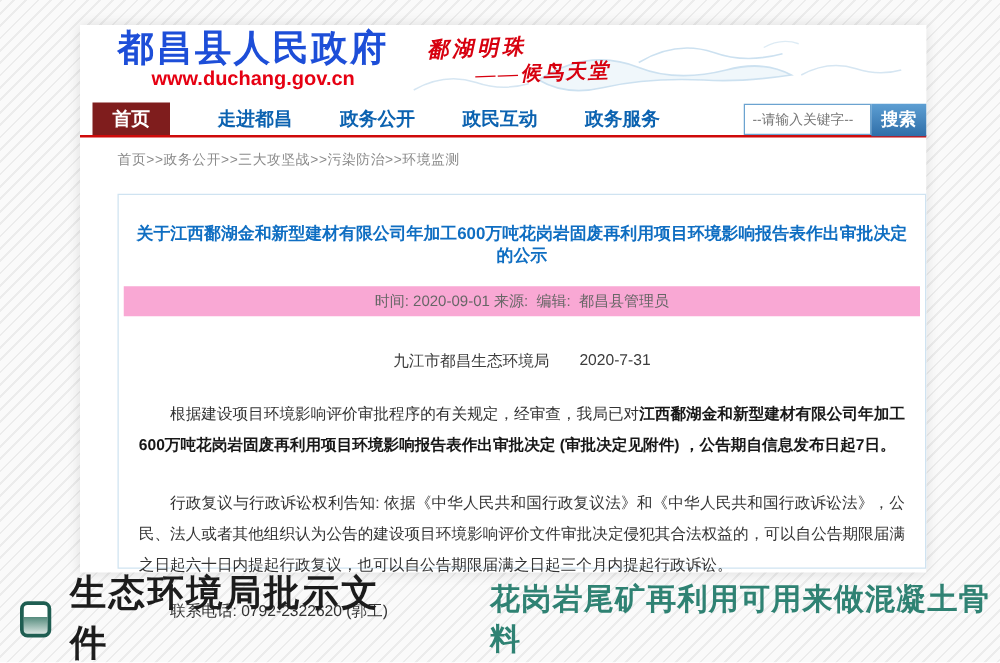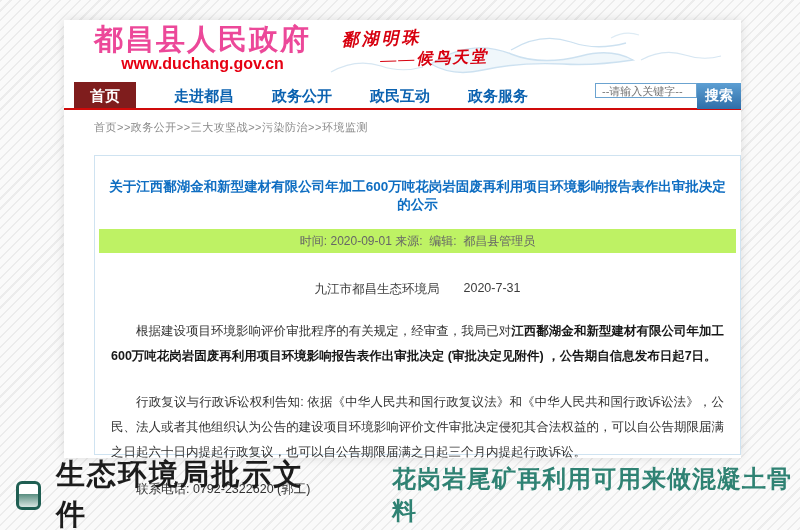--- a/index.html
+++ b/index.html
@@ -14,21 +14,21 @@
   
   .site-card {
     position:absolute; left:64px; top:20px; width:677px; height:438px;
     background:#ffffff; box-shadow:0 0 10px rgba(0,0,0,0.12);
   }
 
   
   .site-header { position:relative; width:100%; height:62px; background:#ffffff; overflow:hidden; }
   .birds-svg { position:absolute; right:0; top:0; width:430px; height:62px; opacity:.85; }
   .logo-block { position:absolute; left:30px; top:4px; text-align:center; }
-  .logo-title { font-size:29px; font-weight:bold; color:#ec4899; letter-spacing:2px; line-height:31px; }
+  .logo-title { font-size:29px; font-weight:bold; color:#1d4ed8; letter-spacing:2px; line-height:31px; }
   .logo-url { font-size:16px; font-weight:bold; color:#e60012; line-height:18px; }
   .slogan { position:absolute; left:278px; top:6px; color:#d7000f; font-family:"Liberation Serif", serif; font-style:italic; font-weight:bold; transform:rotate(-2deg); }
   .slogan-line1 { font-size:17px; letter-spacing:3px; }
   .slogan-line2 { font-size:16px; margin-left:38px; letter-spacing:2px; }
 
   
   .nav-bar {
     position:relative; width:100%; height:28px;
     border-bottom:2px solid #cf0a0a;
     display:flex; align-items:stretch;
@@ -37,21 +37,21 @@
     margin-left:10px; background:#7f1d1d; color:#ffffff;
     font-size:15px; font-weight:bold; line-height:28px;
     padding:0 16px; cursor:pointer;
   }
   .nav-link {
     color:#0b62b0; font-size:15px; font-weight:bold; line-height:28px;
     padding:0 0; margin-left:38px; cursor:pointer;
   }
   .search-wrap { position:absolute; right:0; top:1px; height:26px; display:flex; }
   .search-input {
-    width:102px; height:15px; border:1px solid #6ba3d0; font-size:11px;
+    width:102px; height:25px; border:1px solid #6ba3d0; font-size:11px;
     color:#666; padding:0 6px; outline:none; font-family:"Liberation Sans",sans-serif;
   }
   .search-btn {
     width:44px; height:26px; border:none; cursor:pointer;
     background:linear-gradient(180deg,#5d9fd3,#2f6ea8); color:#fff;
     font-size:14px; font-weight:bold; font-family:"Liberation Sans",sans-serif;
   }
 
   
   .breadcrumb {
@@ -61,21 +61,21 @@
   
   .article-panel {
     position:absolute; left:30px; top:135px; width:647px; height:300px;
     background:#ffffff; border:1px solid #cfe3f1;
   }
   .article-title {
     margin-top:22px; text-align:center; font-size:13.5px; font-weight:bold;
     color:#0f6ec2; padding:0 10px;
   }
   .article-meta {
-    margin:15px 4px 0 4px; height:24px; background:#bef264;
+    margin:15px 4px 0 4px; height:24px; background:#f9a8d4;
     text-align:center; line-height:24px; font-size:12px; color:#666;
     white-space:pre-wrap;
   }
   .byline {
     margin-top:28px; display:flex; justify-content:center; gap:24px;
     font-size:12.5px; color:#3c3c3c;
   }
   .para {
     margin-top:21px; padding:0 16px; font-size:12.5px; color:#333;
     line-height:25px; text-indent:2em; text-align:justify;

